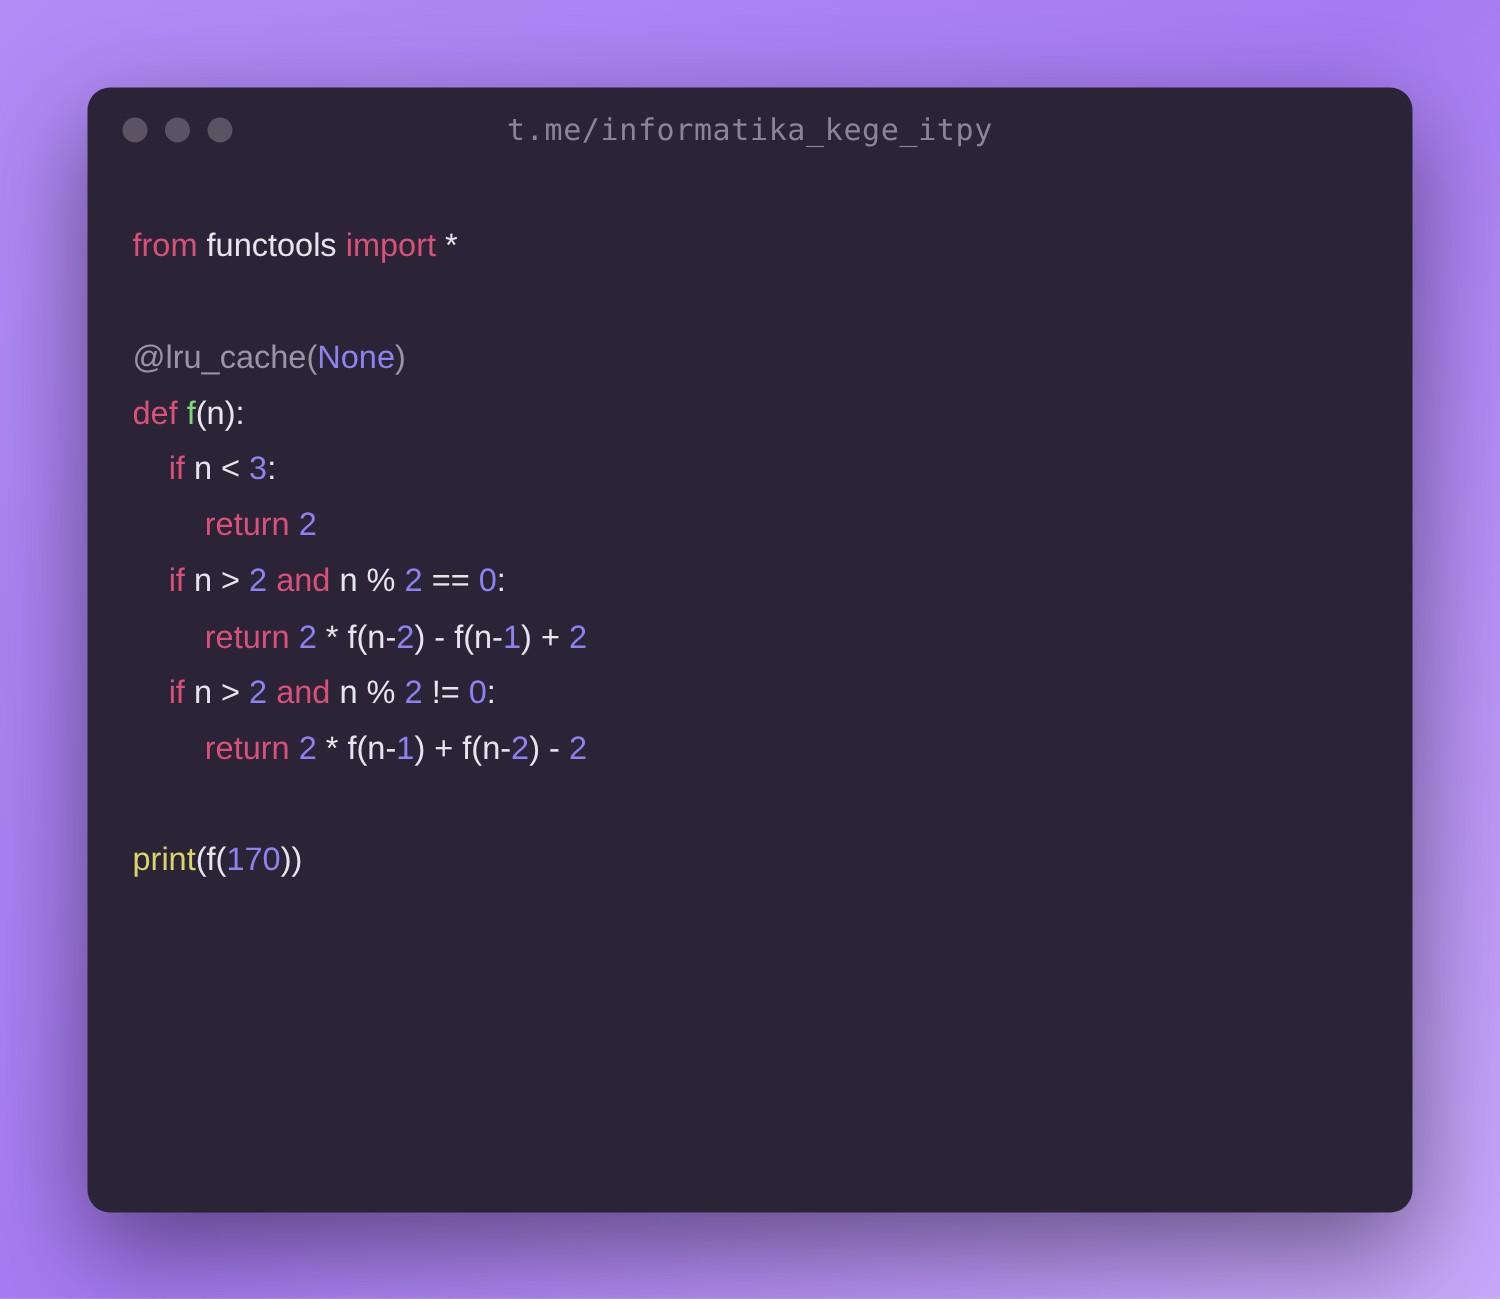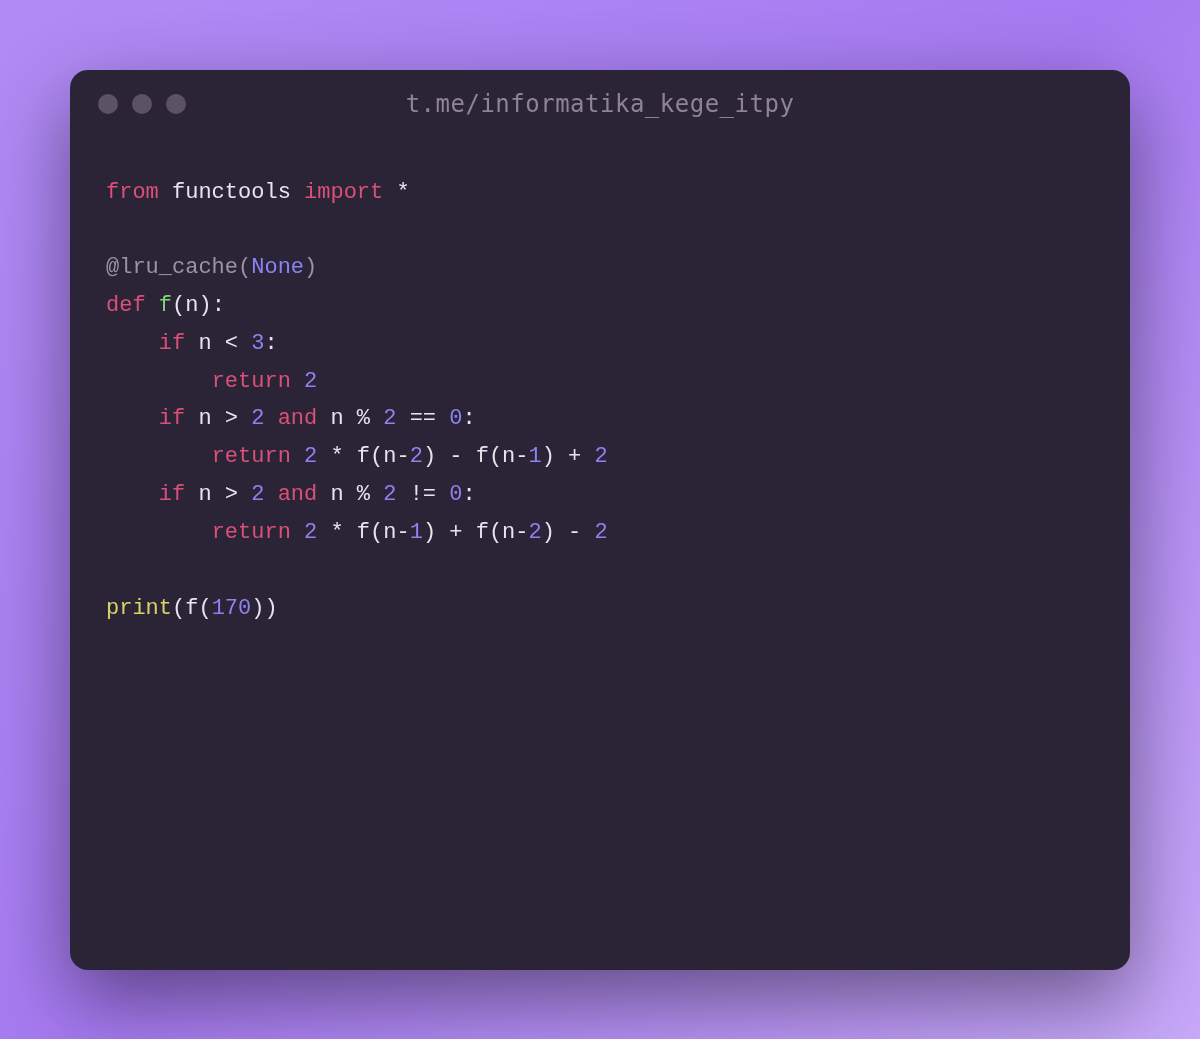--- a/index.html
+++ b/index.html
@@ -51,22 +51,22 @@
     color: #8d8596;
     font-size: 24px;
     letter-spacing: 0.5px;
     pointer-events: none;
   }
   .code-area {
     flex: 1;
     padding: 36px 36px 36px 36px;
   }
   pre {
-    font-family: Liberation Mono, monospace;
-    font-size: 22px;
+    font-family: Liberation Sans, sans-serif;
+    font-size: 26px;
     line-height: 1.72;
     color: #e8e4ee;
     white-space: pre;
   }
   .kw   { color: #d95078; }  
   .mod  { color: #e8e4ee; }  
   .dec  { color: #9b93a6; }  
   .none { color: #8c82f0; }  
   .fn   { color: #7fd67a; }  
   .var  { color: #e8e4ee; }  

